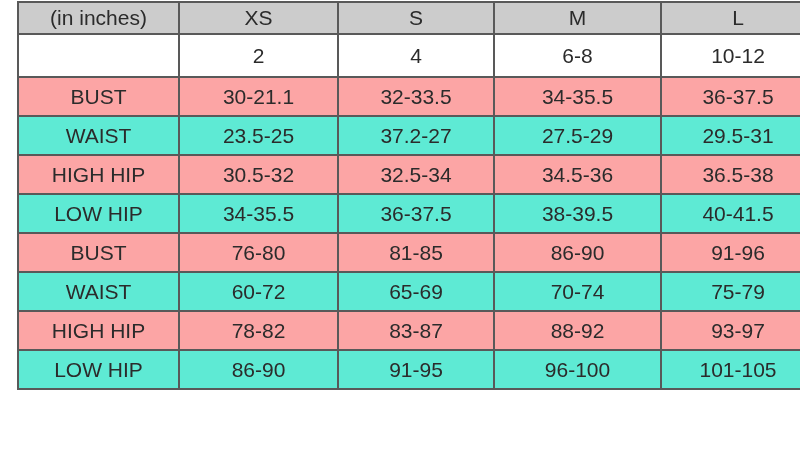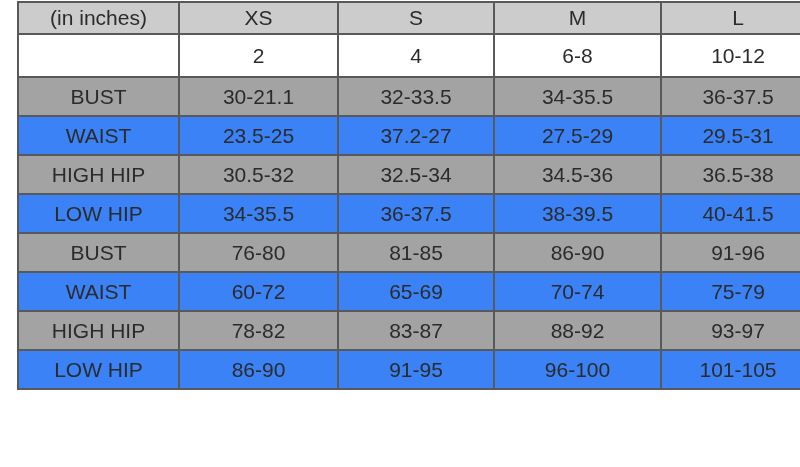--- a/index.html
+++ b/index.html
@@ -23,22 +23,22 @@
     text-align: center;
     vertical-align: middle;
     font-size: 21px;
     line-height: 1.1;
     padding: 0;
     overflow: hidden;
     white-space: nowrap;
   }
   tr.hdr td   { background: #cccccc; height: 30px; }
   tr.szrow td { background: #ffffff; height: 41px; }
-  tr.plain td { background: #3b82f6; height: 37px; }
-  tr.alt td   { background: #a3a3a3; height: 37px; }
+  tr.plain td { background: #5eead4; height: 37px; }
+  tr.alt td   { background: #fca5a5; height: 37px; }
 </style>
 </head>
 <body>
 
 <table class="size-chart">
   <colgroup>
     <col style="width:161px">
       <col style="width:159px">
       <col style="width:156px">
       <col style="width:167px">

